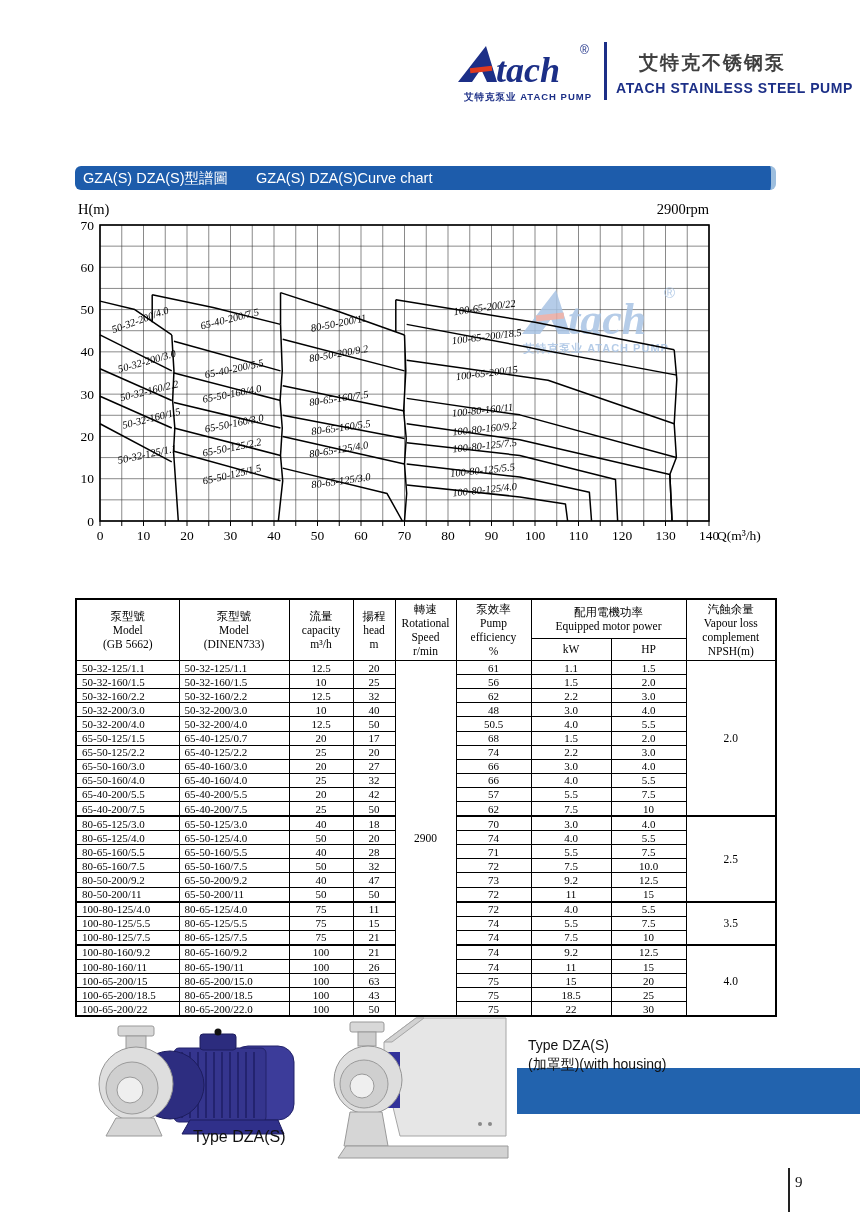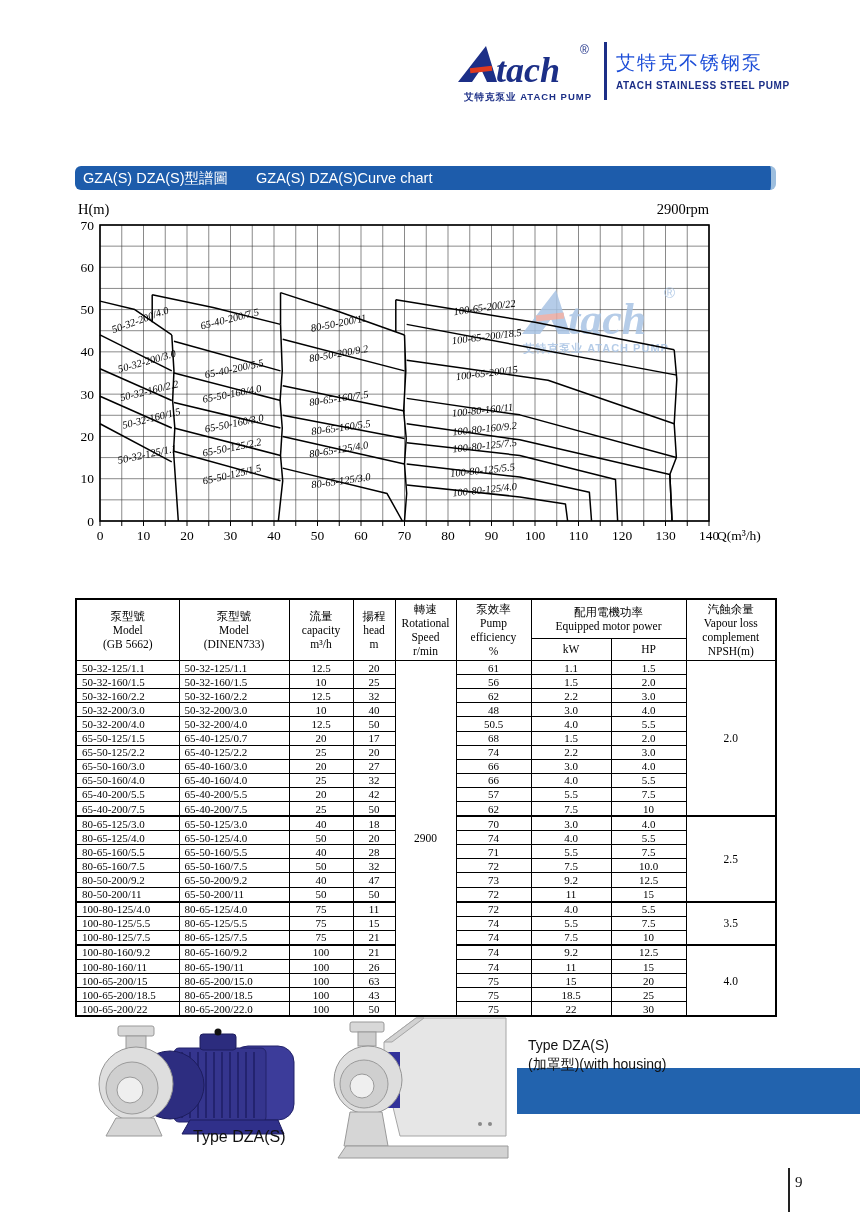--- a/index.html
+++ b/index.html
@@ -4,22 +4,22 @@
 <style>
   html,body{margin:0;padding:0;background:#fff;}
   .page{position:relative;width:860px;height:1216px;background:#ffffff;overflow:hidden;
         font-family:"Liberation Sans",sans-serif;padding-left:34px;}
 
   
   .logo{position:absolute;left:452px;top:40px;width:330px;height:70px;}
   .logo-left{position:absolute;left:0;top:0;width:150px;}
   .logo-divider{position:absolute;left:152px;top:2px;width:3px;height:58px;background:#1c2f87;}
   .logo-right{position:absolute;left:164px;top:10px;width:170px;}
-  .logo-right-cn{font-size:19px;font-weight:normal;color:#1d4ed8;letter-spacing:2px;white-space:nowrap;}
-  .logo-right-en{font-size:10px;font-weight:bold;color:#1c2f87;letter-spacing:0.6px;margin-top:4px;white-space:nowrap;}
+  .logo-right-cn{font-size:19px;font-weight:bold;color:#404040;letter-spacing:2px;white-space:nowrap;text-align:right;}
+  .logo-right-en{font-size:14px;font-weight:bold;color:#1c2f87;letter-spacing:0.6px;margin-top:4px;white-space:nowrap;}
   .logo-tagline{font-size:9.5px;font-weight:bold;color:#1c2f87;letter-spacing:1px;margin-top:1px;margin-left:12px;white-space:nowrap;}
 
   
   .bar{position:absolute;left:75px;width:688px;height:24px;background:#1d5cab;color:#fff;
        line-height:24px;padding-left:8px;font-size:14.5px;border-right:5px solid #9dbede;box-sizing:content-box;}
   .bar .en{margin-left:28px;}
   #bar1{top:166px;border-radius:6px;}
   #bar2{top:564px;}
 
   

